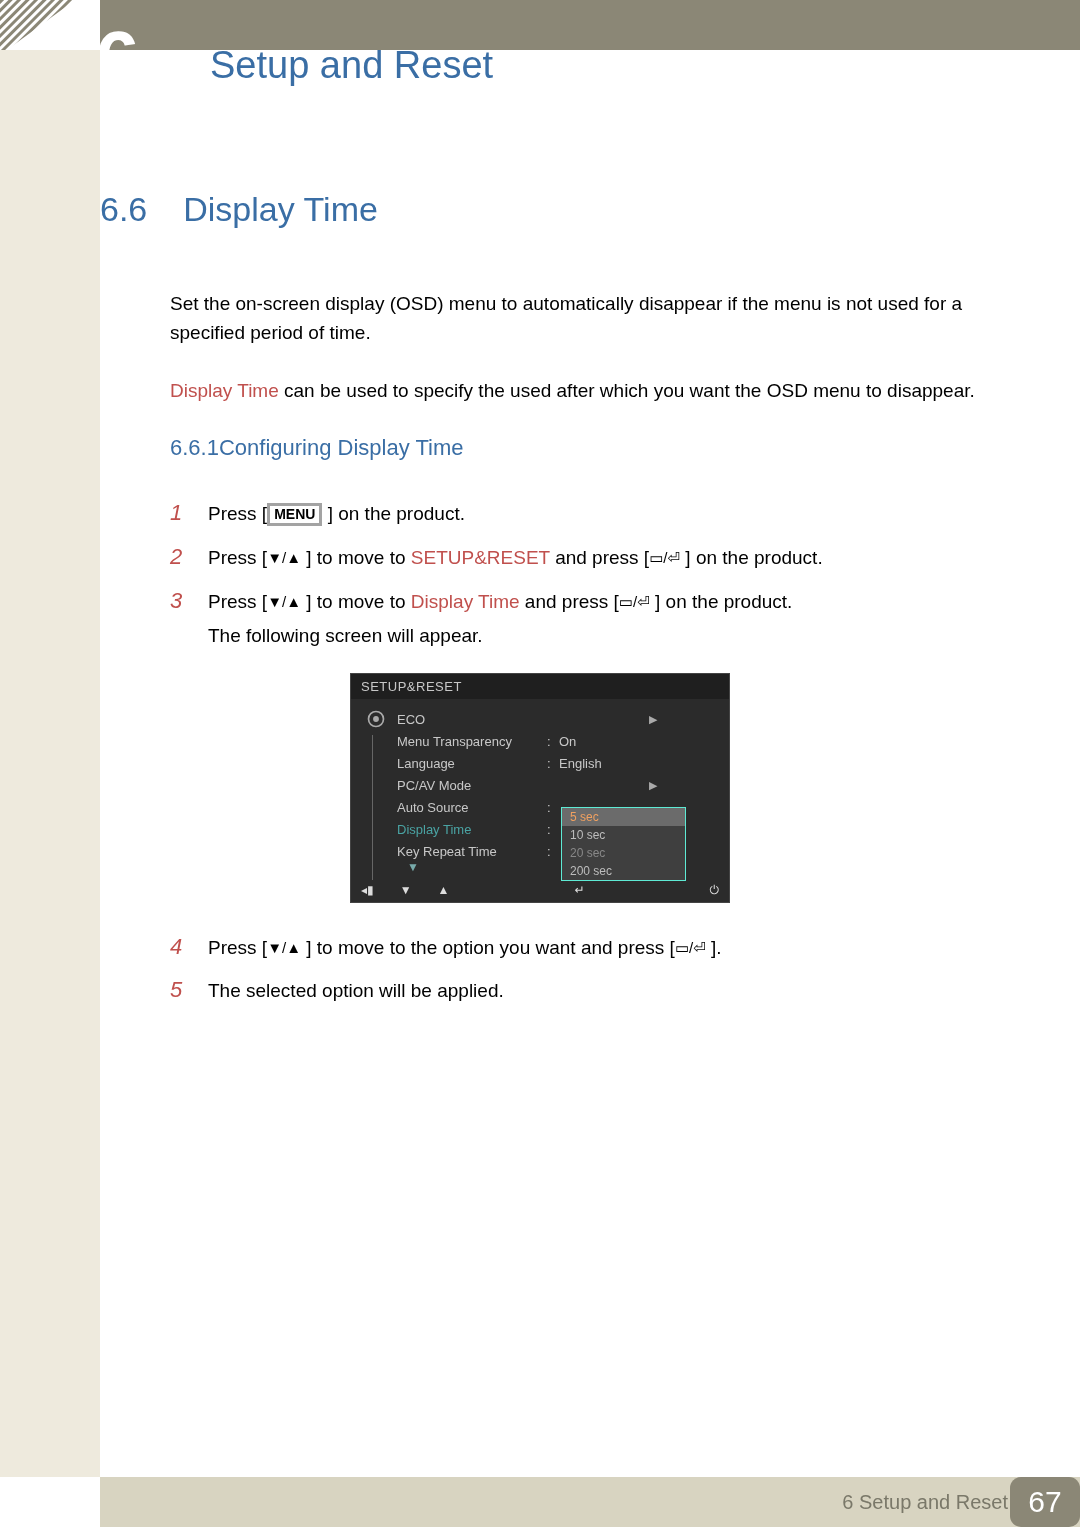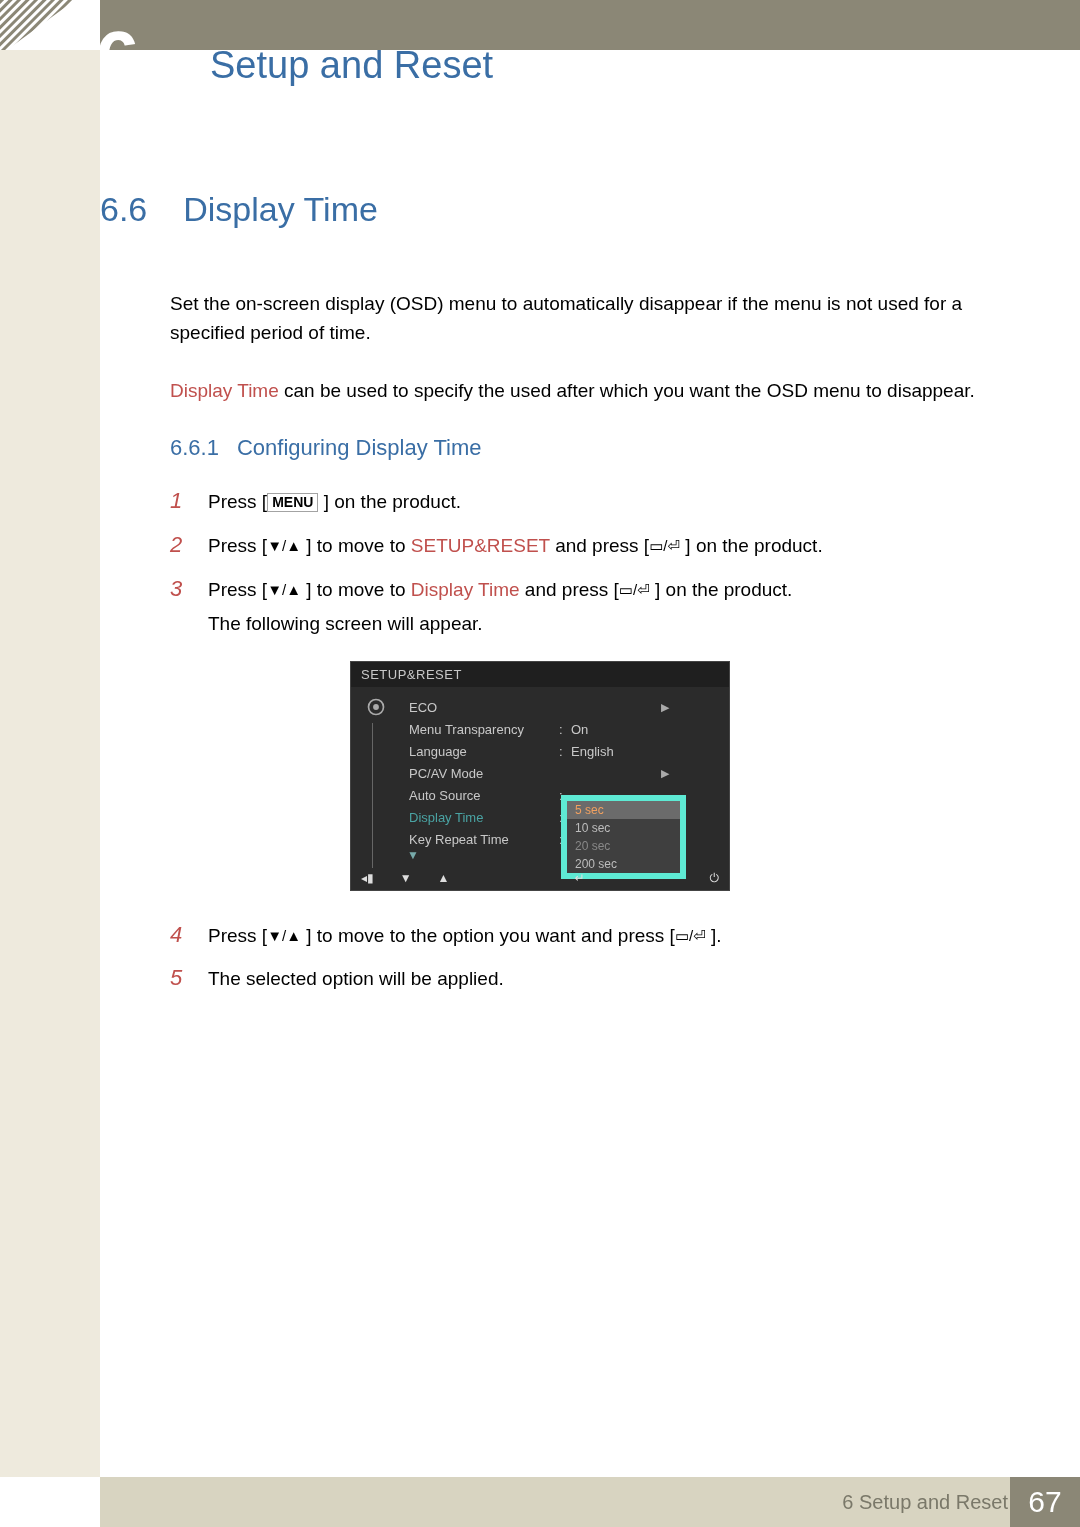--- a/index.html
+++ b/index.html
@@ -21,60 +21,60 @@
   
   .content { position:absolute; left:100px; top:190px; width:880px; }
 
   .sec-num { font-size:34px; color:#3a6ea5; font-weight:400; }
   .sec-title { font-size:34px; color:#3a6ea5; font-weight:400; }
   .sec-row { display:flex; gap:36px; align-items:baseline; margin-bottom:60px; }
 
   .para { font-size:19px; line-height:1.55; margin-left:70px; margin-bottom:28px; }
   .redterm { color:#c0504d; }
 
-  .subsec-row { display:flex; gap:18px; align-items:baseline; margin-left:70px; margin-top:30px; margin-bottom:20px; }
+  .subsec-row { display:flex; align-items:baseline; margin-left:70px; margin-top:30px; margin-bottom:32px; }
   .subsec-num { font-size:22px; color:#3a6ea5; }
   .subsec-title { font-size:22px; color:#3a6ea5; }
 
   ol.steps { list-style:none; margin-left:70px; }
   ol.steps li { display:flex; gap:20px; font-size:19px; line-height:1.8; margin-bottom:4px; align-items:baseline;}
   .step-num { color:#c0504d; font-size:22px; min-width:18px; font-style:italic; }
   .step-body { flex:1; }
 
-  .menu-btn { border:1px solid #a3a3a3; padding:0 4px; font-size:14px; font-weight:bold; display:inline-block; line-height:1.2; vertical-align:1px;}
+  .menu-btn { border:3px solid #a3a3a3; padding:0 4px; font-size:14px; font-weight:bold; display:inline-block; line-height:1.2; vertical-align:1px;}
   .btn-glyph { font-size:15px; vertical-align:1px; }
 
   
   .osd { width:380px; height:230px; background:#2b2b2b; margin:20px auto 24px auto; color:#c8c8c8; font-size:13px; position:relative; border:1px solid #444;}
   .osd-title { background:#1f1f1f; padding:5px 10px; font-size:13px; letter-spacing:0.5px; }
-  .osd-body { display:flex; padding:10px 10px 0 10px; gap:18px; position:relative; }
+  .osd-body { display:flex; padding:10px 10px 0 10px; gap:6px; position:relative; }
   .osd-left { width:30px; display:flex; flex-direction:column; align-items:center; gap:6px; }
   .gear-icon { width:20px; height:20px; }
   .tree-stub { width:12px; height:145px; border-left:1px solid #666; position:relative; margin-left:4px;}
   .osd-items { flex:1; }
   .osd-row { display:flex; height:22px; align-items:center; }
   .osd-label { width:150px; }
   .osd-colon { width:12px; }
   .osd-value { width:90px; }
   .osd-arrow { width:14px; color:#aaa; font-size:11px;}
   .osd-row.hl .osd-label { color:#4aa3a3; }
-  .dropdown { position:absolute; left:210px; top:108px; width:125px; border:6px solid #5eead4; background:#3f3f3f; }
+  .dropdown { position:absolute; left:210px; top:108px; width:125px; border:1px solid #5eead4; background:#3f3f3f; }
   .dropdown .opt { padding:2px 8px; font-size:12px; color:#bdbdbd; }
   .dropdown .opt.sel { background:#6b6b6b; color:#f0a060; }
   .dropdown .opt.dim { color:#888; }
   .osd-bottom { position:absolute; left:0; bottom:0; width:100%; height:24px; display:flex; align-items:center; justify-content:space-between; padding:0 10px; }
   .osd-btns-left { display:flex; gap:26px; }
   .osd-bottom span { font-size:12px; color:#ddd; }
   .osd-scroll-caret { position:absolute; left:56px; bottom:28px; color:#7aa; font-size:12px;}
 
   
   .footer { position:absolute; left:0; bottom:0; width:1080px; height:50px; }
   .footer-band { position:absolute; left:100px; bottom:0; width:980px; height:50px; background:#d8d4c1; }
   .footer-text { position:absolute; right:72px; bottom:13px; font-size:20px; color:#7a7869; }
-  .page-num-box { position:absolute; right:0; bottom:0; width:70px; height:50px; background:#8b8776; color:#fff; font-size:30px; display:flex; align-items:center; justify-content:center; }
+  .page-num-box { position:absolute; right:0; bottom:0; width:70px; height:50px; background:#8b8776; color:#fff; font-size:30px; display:flex; align-items:center; justify-content:center;border-radius:11px; }
 </style>
 </head>
 <body>
 <div class="page">
 
   <div class="header-band">
     <div class="header-right"></div>
   </div>
   <div class="corner-deco">
     <svg width="80" height="60" viewBox="0 0 80 60">

